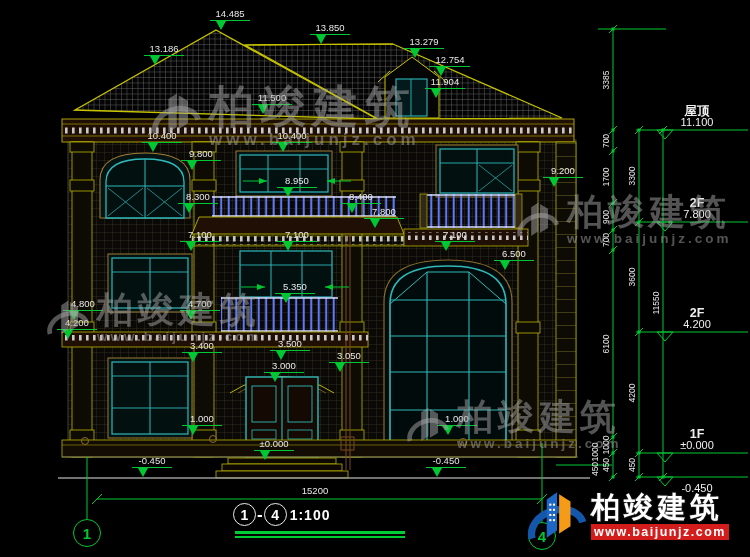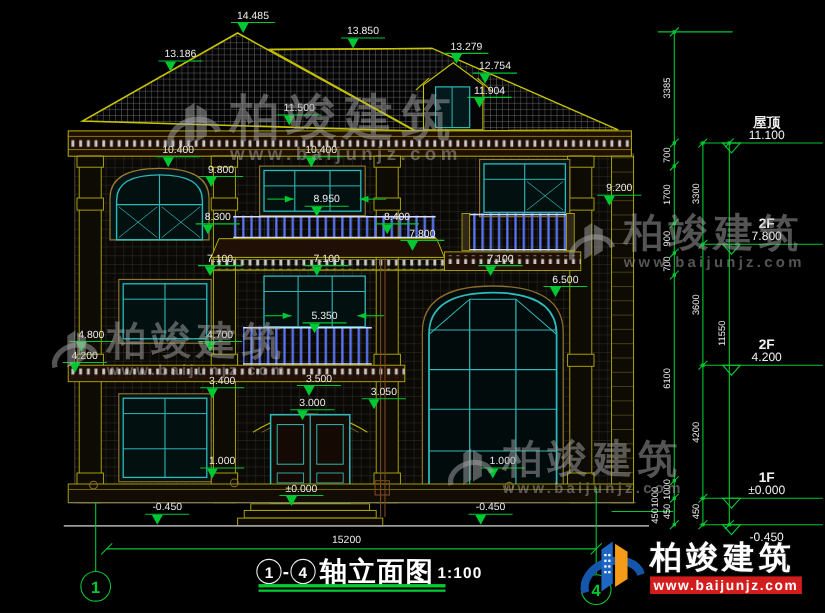--- a/index.html
+++ b/index.html
@@ -562,21 +562,20 @@
         <span class="brand">柏竣建筑</span>
   <span class="url">www.baijunjz.com</span>
       </div>
 </div>
 
 
 <div class="titleblock">
   <span class="bubble">1</span>
   <span class="tsep">-</span>
   <span class="bubble">4</span>
-  <span class="ttext">轴立面图</span>
   <span class="tscale">1:100</span>
 </div>
 <div class="underline1"></div>
 <div class="underline2"></div>
 
 
 <div class="badge">
   <svg width="62" height="68" viewBox="0 0 60 64">
     <path d="M8 54 A25 19 -18 1 1 57 38" fill="none" stroke="#1456aa" stroke-width="7"></path>
     <path d="M22 16 L32 9 L32 46 L22 53 Z" fill="#1d66c4"></path>

